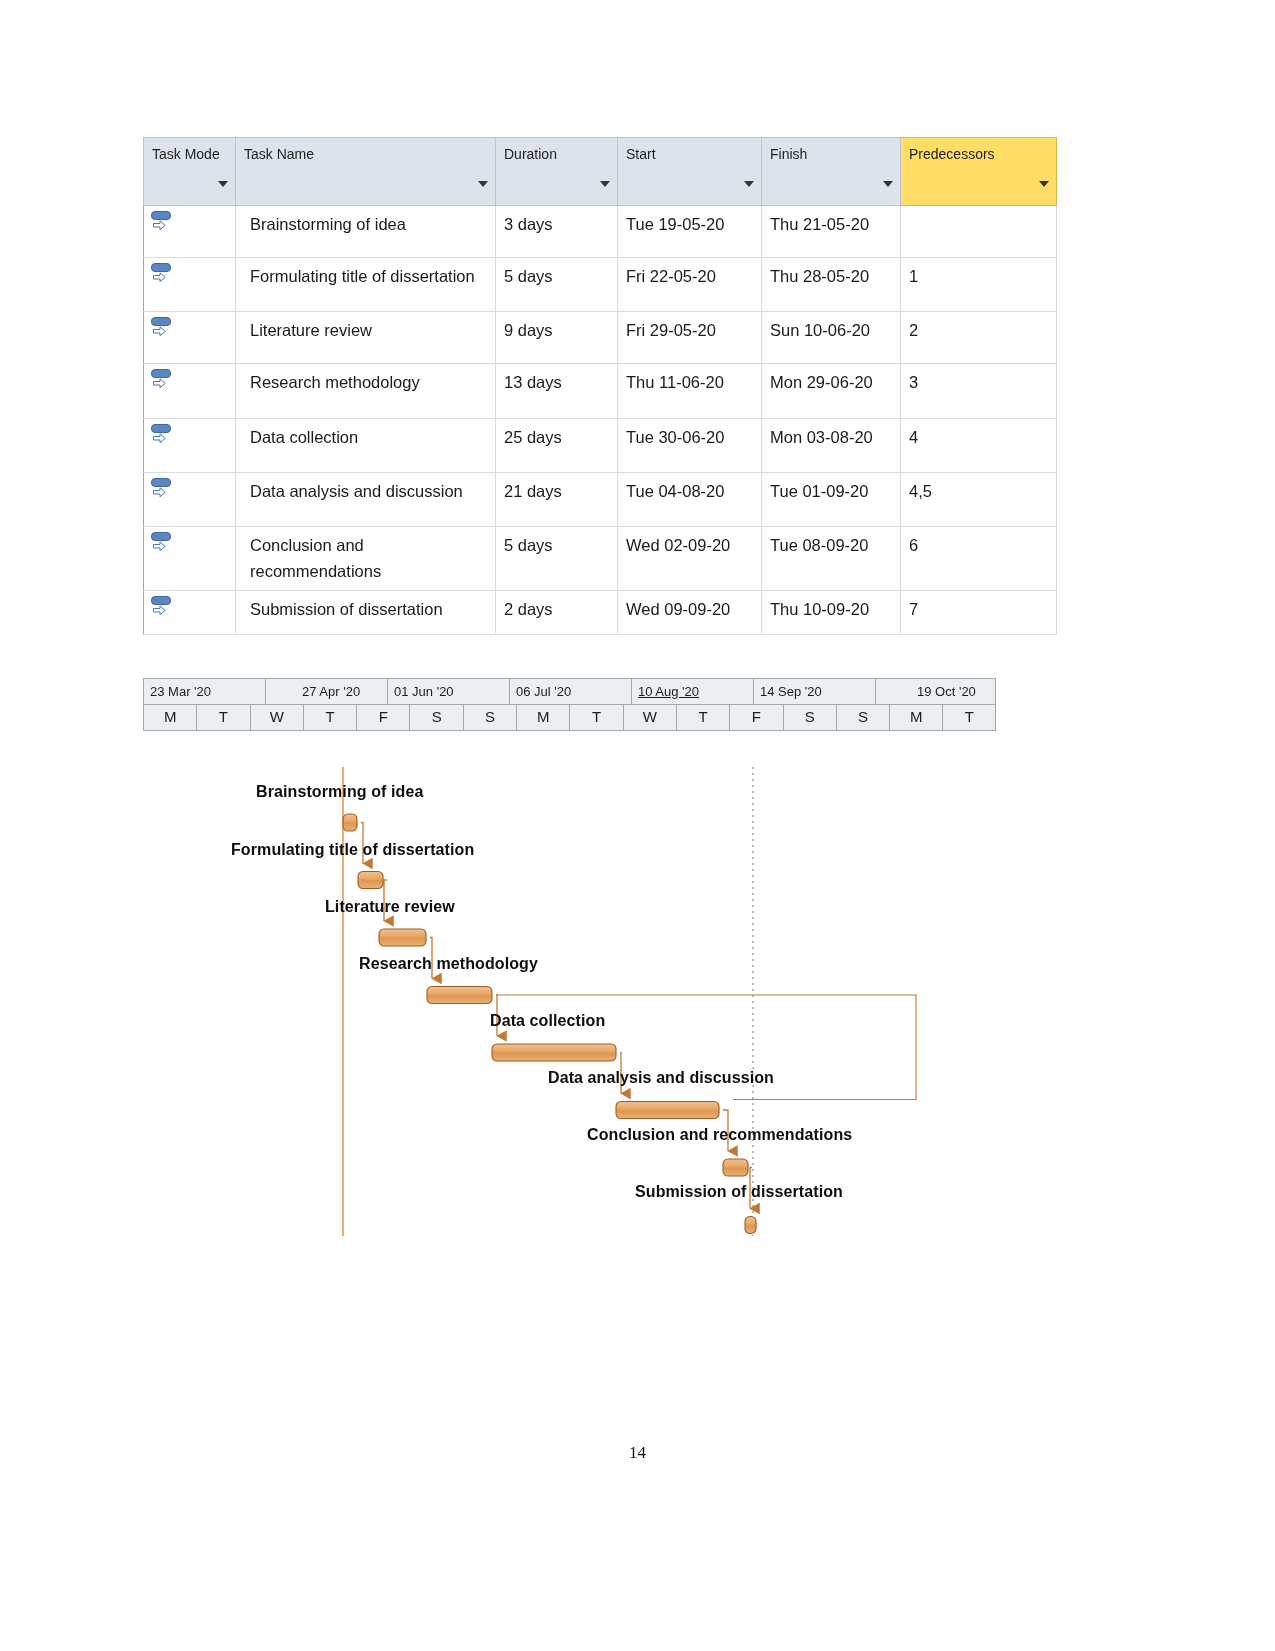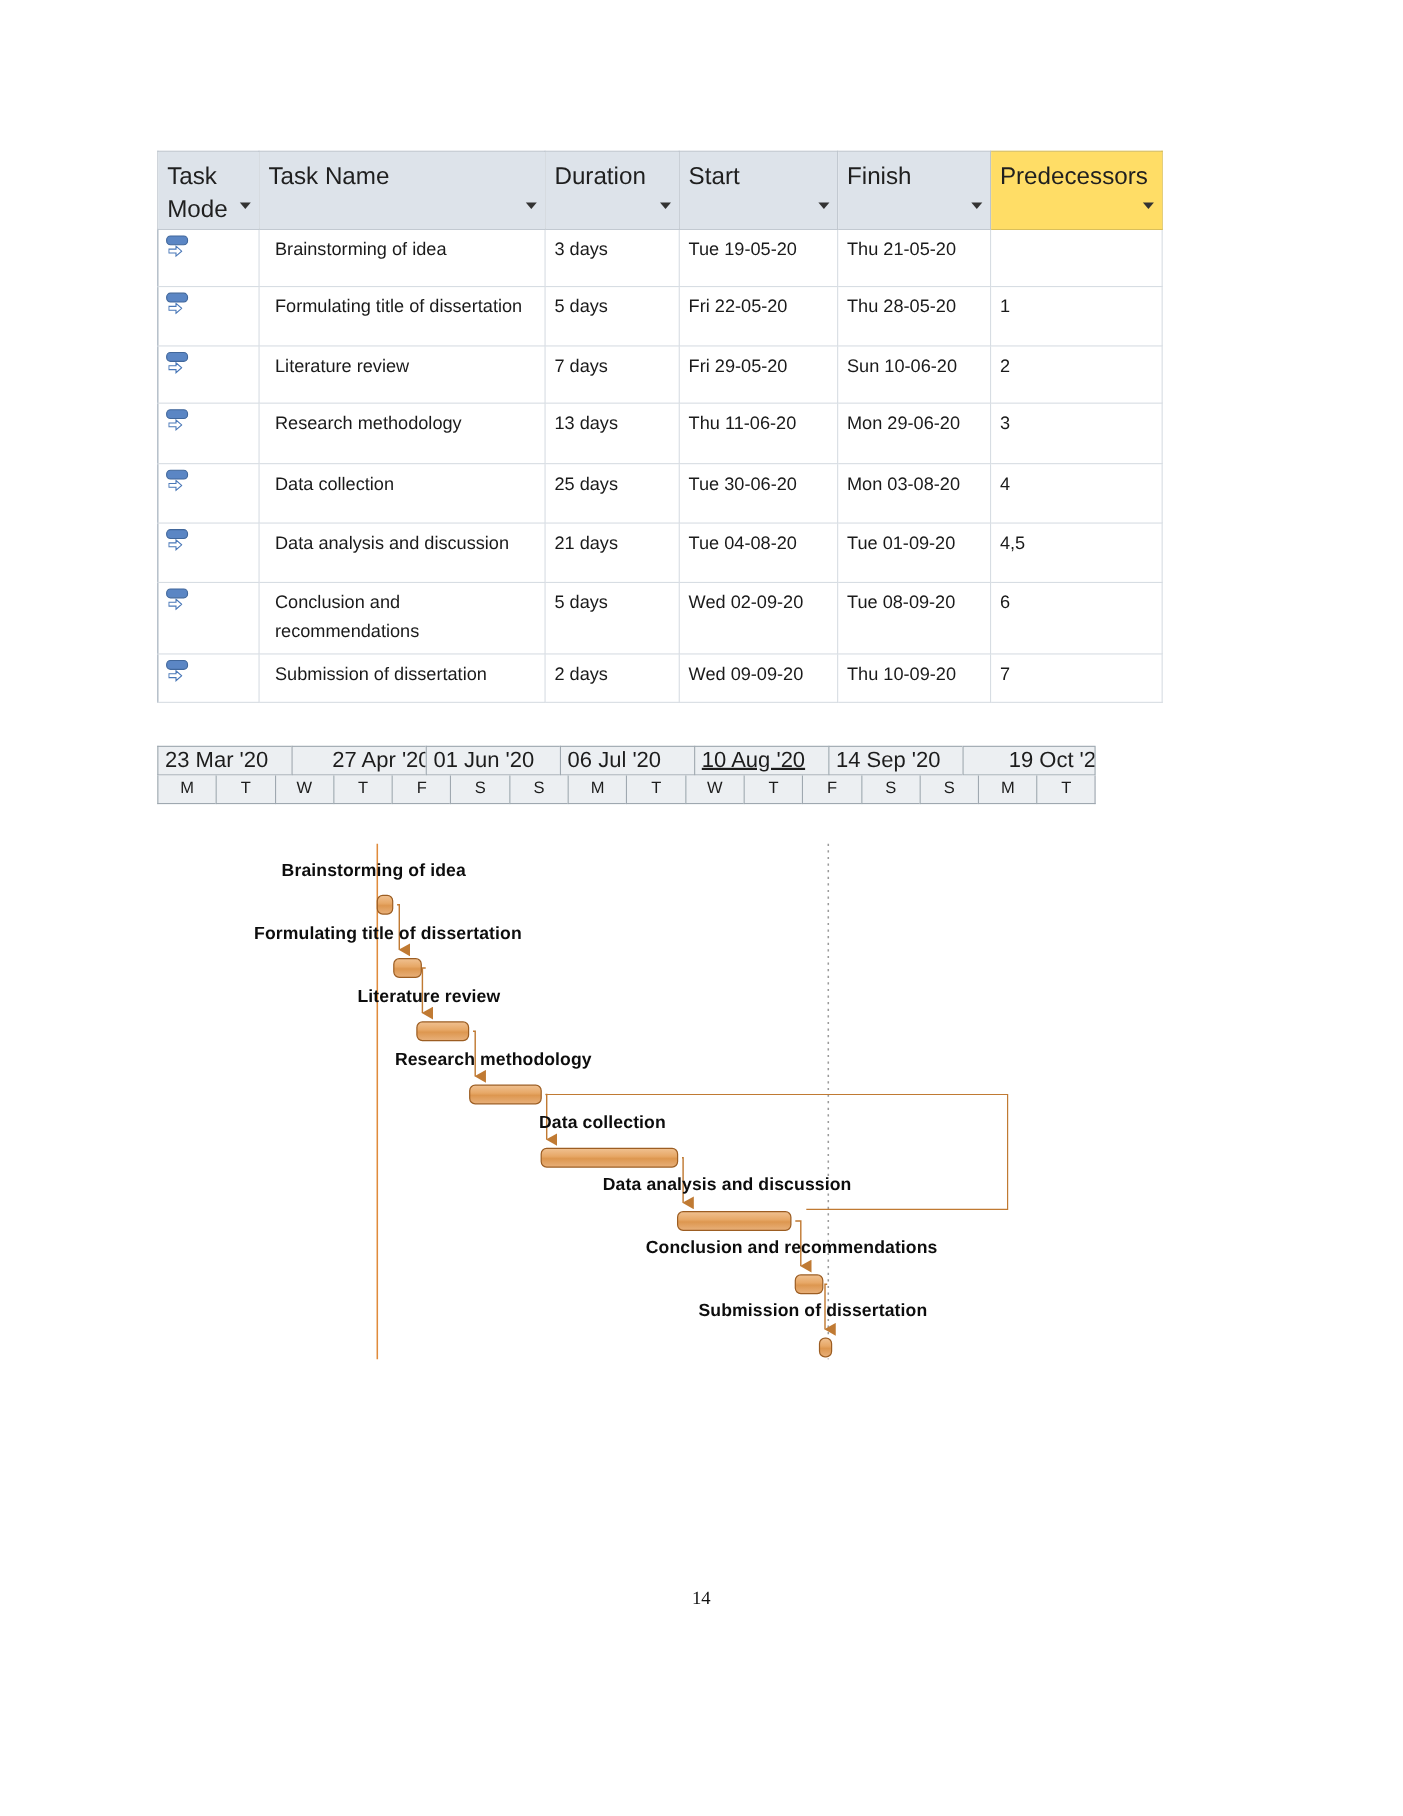--- a/index.html
+++ b/index.html
@@ -31,21 +31,21 @@
   #task-table th {
     background:#dde3ea;
     border:1px solid #bcc4cc;
     font-weight:400;
     text-align:left;
     vertical-align:top;
     padding:7px 6px 4px 8px;
     height:56px;
     position:relative;
     color:#1f1f1f;
-    font-size:22px;
+    font-size:14px;
   }
   #task-table th.pred-col { background:#ffdd66; border-color:#d6b94a; }
 
   .hdr-label { display:block; line-height:1.35; }
   .filter-arrow {
     position:absolute; right:7px; bottom:18px;
     width:0; height:0;
     border-left:5px solid transparent;
     border-right:5px solid transparent;
     border-top:6px solid #333;
@@ -79,21 +79,21 @@
 
   .ts-row { display:flex; width:853px; }
   .ts-month {
     flex:0 0 auto;
     background:#eceff2;
     border:1px solid #9fa8b0;
     border-right:none;
     box-sizing:border-box;
     height:27px; line-height:25px;
     padding-left:6px;
-    font-size:20px;
+    font-size:13px;
     color:#1c1c1c;
     white-space:nowrap;
     overflow:hidden;
   }
   .ts-month:last-child { border-right:1px solid #9fa8b0; }
 
   .ts-day {
     flex:0 0 auto;
     background:#eceff2;
     border:1px solid #9fa8b0;
@@ -204,21 +204,21 @@
       <tr style="height: 52px;">
         <td class="mode-cell">
           <span class="mode-icon">
             <span class="bar"></span>
             <svg class="arrow" viewBox="0 0 13 11">
               <path d="M0.5 3.5 H7 V0.8 L12.2 5.3 L7 9.8 V7 H0.5 Z" fill="#ffffff" stroke="#4a78b8" stroke-width="1"></path>
             </svg>
           </span>
         </td>
         <td class="name-cell">Literature review</td>
-        <td>7 days</td>
+        <td>9 days</td>
         <td>Fri 29-05-20</td>
         <td>Sun 10-06-20</td>
         <td>2</td>
       </tr>
       <tr style="height: 55px;">
         <td class="mode-cell">
           <span class="mode-icon">
             <span class="bar"></span>
             <svg class="arrow" viewBox="0 0 13 11">
               <path d="M0.5 3.5 H7 V0.8 L12.2 5.3 L7 9.8 V7 H0.5 Z" fill="#ffffff" stroke="#4a78b8" stroke-width="1"></path>

